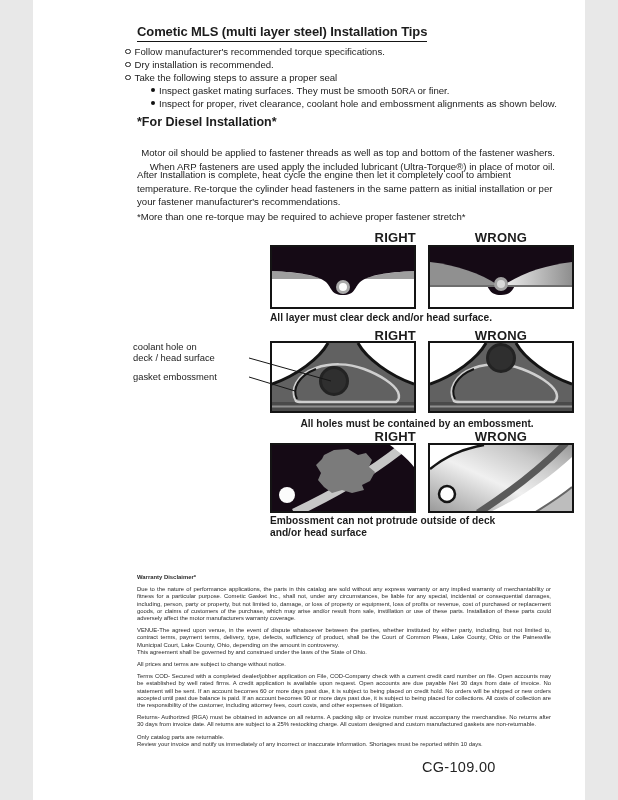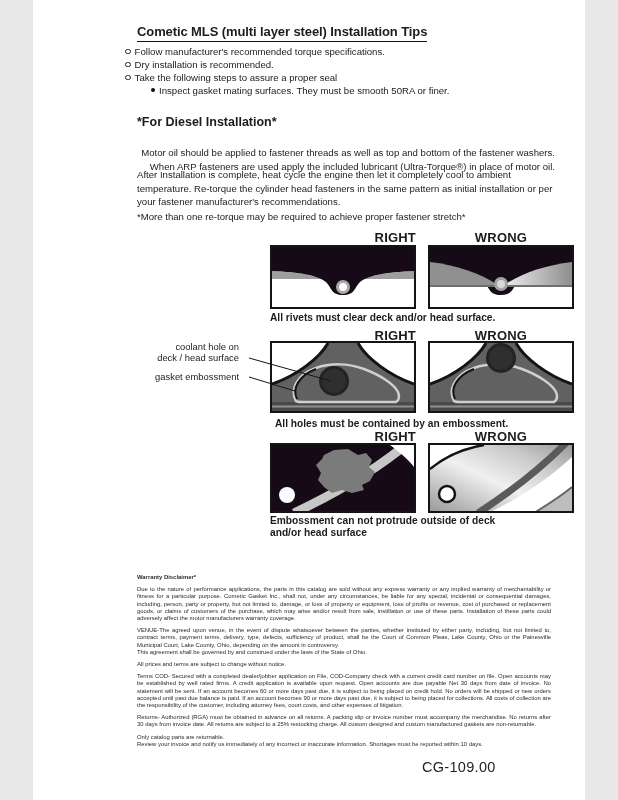--- a/index.html
+++ b/index.html
@@ -32,23 +32,23 @@
   .note{top:210px;}
   
   .dg-header{font-size:13px;font-weight:bold;width:146px;text-align:center;letter-spacing:0.2px;}
   .h-left{left:237px;text-align:right;} .h-right{left:395px;}
   .r1h{top:230px;} .r2h{top:328px;} .r3h{top:429px;}
   .dg-box{width:142px;border:2px solid #141414;overflow:hidden;background:#fff;line-height:0;}
   .b-left{left:237px;} .b-right{left:395px;}
   .r1b{top:245px;height:60px;} .r2b{top:341px;height:68px;} .r3b{top:443px;height:66px;}
   .dg-caption{font-size:10.2px;font-weight:bold;line-height:12px;white-space:pre-line;}
   .cap1{left:237px;top:312px;width:320px;}
-  .cap2{left:242px;top:418px;width:304px;text-align:left;}
+  .cap2{left:232px;top:418px;width:304px;text-align:center;}
   .cap3{left:237px;top:515px;width:320px;}
-  .dg-label{font-size:9.4px;line-height:10.5px;width:118px;left:88px;text-align:right;white-space:pre-line;}
+  .dg-label{font-size:9.4px;line-height:10.5px;width:118px;left:100px;text-align:left;white-space:pre-line;}
   .lbl-coolant{top:342px;}
   .lbl-emboss{top:372px;}
   .leader-overlay{left:0;top:0;pointer-events:none;}
   
   .legal{left:104px;top:574px;width:414px;}
   .legal p{margin:0 0 5px 0;font-size:5.9px;line-height:7.2px;text-align:justify;white-space:pre-line;color:#2a2a2a;}
   .legal .legal-head{font-weight:bold;text-align:left;}
   
   .footer-code{left:389px;top:759px;font-size:14.5px;letter-spacing:0.3px;color:#242424;}
 </style>
@@ -68,20 +68,24 @@
       <span class="marker-circle"></span>
       <span>Dry installation is recommended.</span>
     </div>
     <div class="b-row">
       <span class="marker-circle"></span>
       <span>Take the following steps to assure a proper seal</span>
     </div>
     <div class="b-row sub">
       <span class="marker-dot"></span>
       <span>Inspect gasket mating surfaces.  They must be smooth 50RA or finer.</span>
+    </div>
+    <div class="b-row sub">
+      <span class="marker-dot"></span>
+      <span>Inspect for proper, rivet clearance, coolant hole and embossment alignments as shown below.</span>
     </div>
   </div>
 
   <h2 class="abs diesel-head">*For Diesel Installation*</h2>
   <p class="abs body-para p1">Motor oil should be applied to fastener threads as well as top and bottom of the fastener washers. When ARP fasteners are used apply the included lubricant (Ultra-Torque®) in place of motor oil.</p>
   <p class="abs body-para note">*More than one re-torque may be required to achieve proper fastener stretch*</p>
   <p class="abs body-para p2">After Installation is complete, heat cycle the engine then let it completely cool to ambient temperature. Re-torque the cylinder head fasteners in the same pattern as initial installation or per your fastener manufacturer's recommendations.</p>
 
   <div class="abs dg-header h-left r1h">RIGHT</div>
   <div class="abs dg-header h-right r1h">WRONG</div>
@@ -108,21 +112,21 @@
       <rect width="142" height="60" fill="#ffffff"></rect>
       <path d="M0,0 H142 V24 C114,25.5 97,28 88,35 C82,41 83,48 71,48 C59,48 60,41 54,35 C45,28 28,25.5 0,24 Z" fill="#150a15"></path>
       <path d="M0,15 C26,18 50,26 68,38 L68,39 L0,39 Z" fill="#909090"></path>
       <path d="M142,15 C116,18 92,26 74,38 L74,39 L142,39 Z" fill="url(#g1)"></path>
       <rect x="0" y="38" width="142" height="2" fill="#6e6e6e"></rect>
       <circle cx="71" cy="37" r="7" fill="#a2a2a2"></circle>
       <circle cx="71" cy="37" r="4" fill="#d8d8d8"></circle>
     </svg>
   </div>
 
-  <div class="abs dg-caption cap1">All rivets must clear deck and/or head surface.</div>
+  <div class="abs dg-caption cap1">All layer must clear deck and/or head surface.</div>
 
   <div class="abs dg-label lbl-coolant">coolant hole on
 deck / head surface</div>
   <div class="abs dg-label lbl-emboss">gasket embossment</div>
 
   <div class="abs dg-header h-left r2h">RIGHT</div>
   <div class="abs dg-header h-right r2h">WRONG</div>
 
   <div class="abs dg-box b-left r2b">
     <svg width="142" height="68" viewBox="0 0 142 68">

